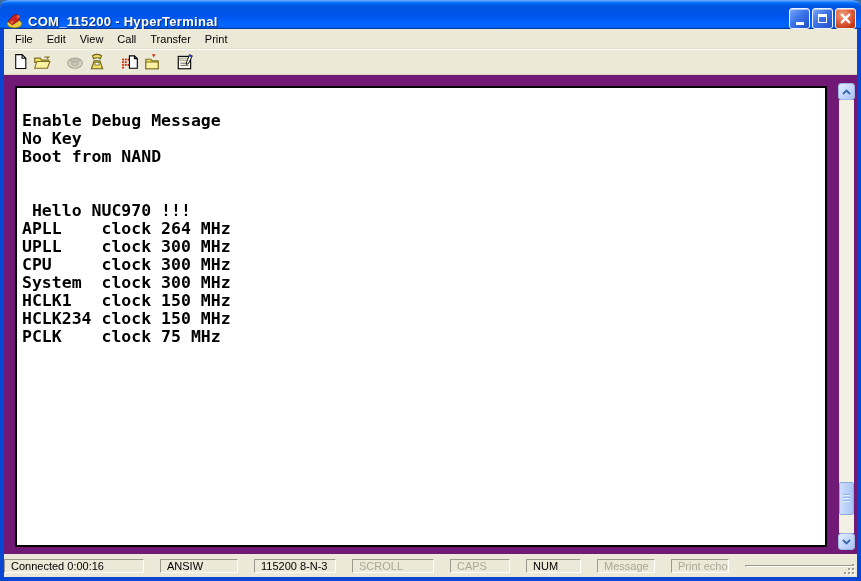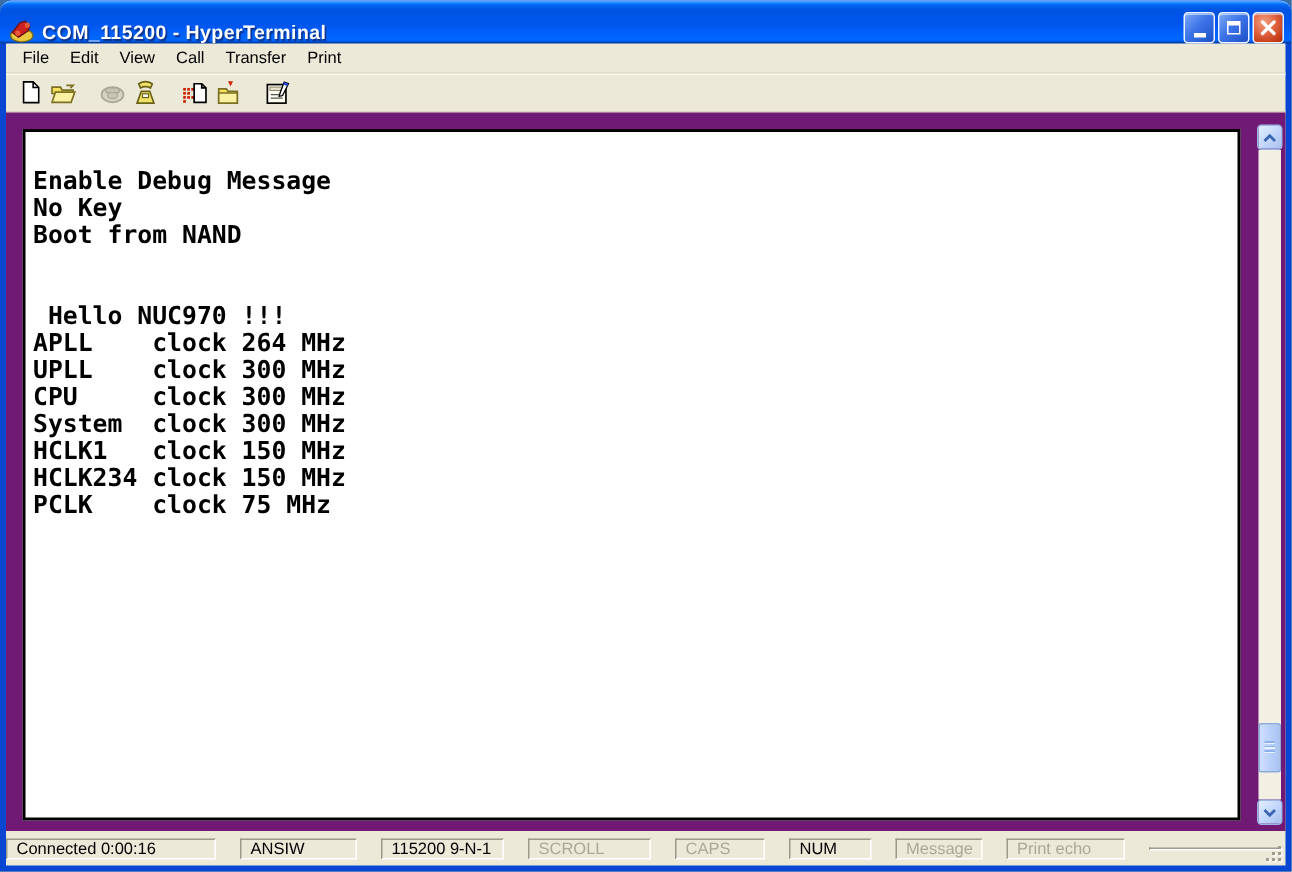--- a/index.html
+++ b/index.html
@@ -254,26 +254,26 @@
           <svg width="9" height="6" viewBox="0 0 9 6">
             <path d="M1 1 L4.5 4.5 L8 1" fill="none" stroke="#3a64b4" stroke-width="1.8"></path>
           </svg>
         </div>
       </div>
     </div>
 
     <div class="statusbar">
       <div class="pane" style="width:140px">Connected 0:00:16</div>
       <div class="pane" style="width:78px">ANSIW</div>
-      <div class="pane" style="width:82px">115200 9-N-1</div>
+      <div class="pane" style="width:82px">115200 8-N-3</div>
       <div class="pane disabled" style="width:82px">SCROLL</div>
       <div class="pane disabled" style="width:60px">CAPS</div>
       <div class="pane" style="width:55px">NUM</div>
       <div class="pane disabled" style="width:58px">Message</div>
-      <div class="pane disabled" style="width:79px">Print echo</div>
+      <div class="pane disabled" style="width:58px">Print echo</div>
       <div class="pane fill"></div>
       <div class="grip">
           <i></i>
           <i></i>
           <i></i>
           <i></i>
           <i></i>
           <i></i>
         </div>
     </div>

